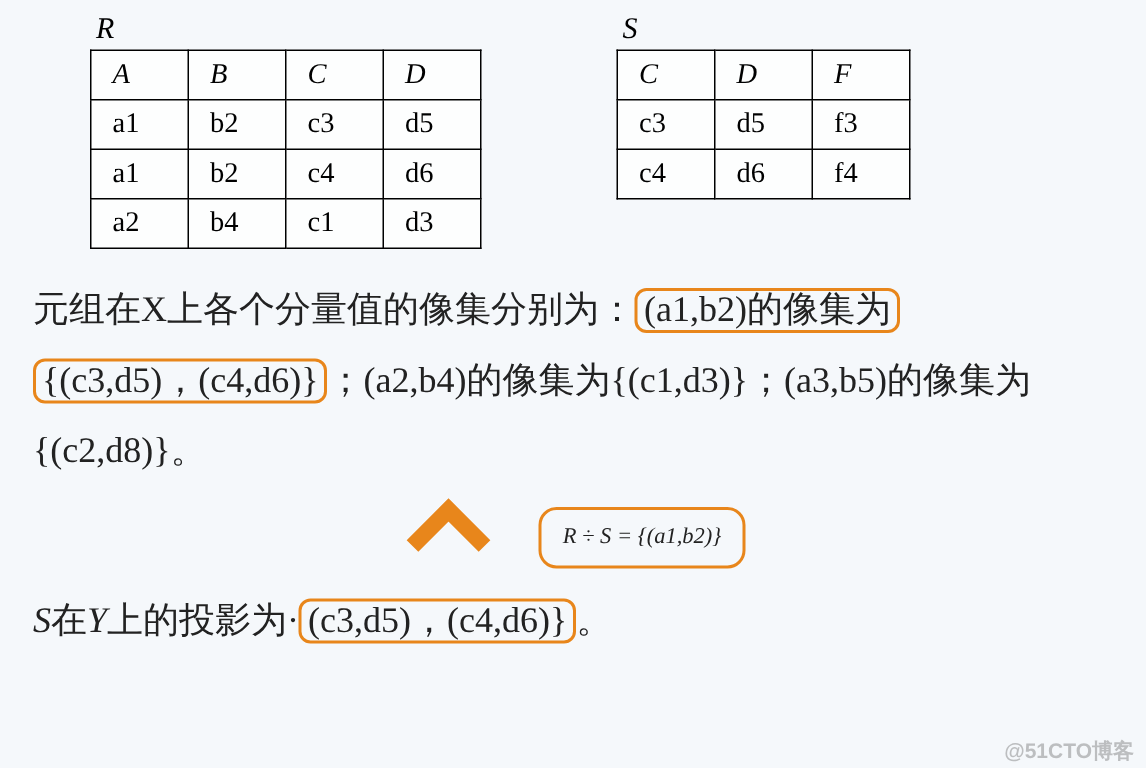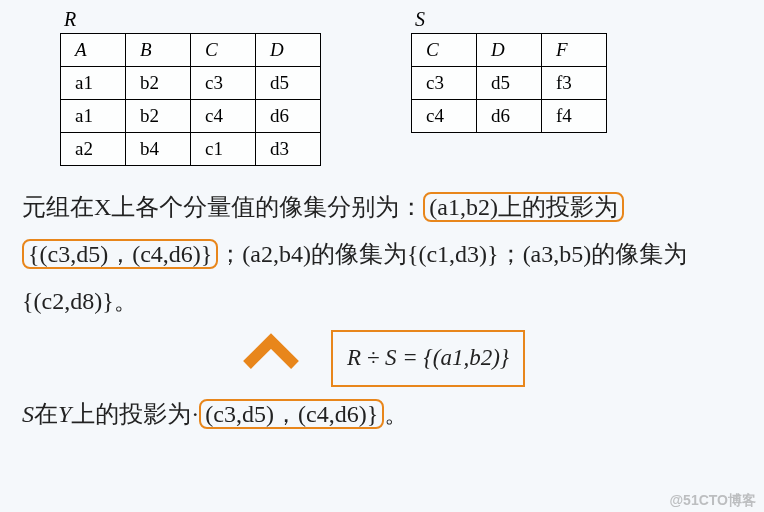--- a/index.html
+++ b/index.html
@@ -62,25 +62,25 @@
     vertical-align: middle;
   }
   .line2-wrap {
     display: flex;
     align-items: center;
     justify-content: center;
     margin-top: 6px;
   }
   .result-box {
     border: 2.5px solid #e8861b;
-    border-radius: 0;
+    border-radius: 12px;
     padding: 4px 14px;
     font-style: italic;
     font-family: "Times New Roman", serif;
-    font-size: 23px;
+    font-size: 15px;
     margin-left: 28px;
   }
   .line3 {
     text-align: left;
     margin-top: 4px;
     font-size: 24px;
   }
   .it { font-style: italic; font-family: "Times New Roman", serif; }
   .watermark {
     position: absolute;
@@ -147,21 +147,21 @@
             <td>d6</td>
             <td>f4</td>
           </tr>
     </tbody>
       </table>
   </div>
 </div>
 
 <div class="text-area">
   <div>
-    <span>元组在X上各个分量值的像集分别为：</span><span class="hbox">(a1,b2)上的投影为</span><br>
+    <span>元组在X上各个分量值的像集分别为：</span><span class="hbox">(a1,b2)的像集为</span><br>
     <span class="hbox">{(c3,d5)，(c4,d6)}</span><span>；(a2,b4)的像集为{(c1,d3)}；(a3,b5)的像集为{(c2,d8)}。</span>
   </div>
 
   <div class="line2-wrap">
     <span class="arrow">
       <svg width="64" height="40" viewBox="0 0 64 40">
         <polyline points="8,34 32,10 56,34" fill="none" stroke="#e8861b" stroke-width="11" stroke-linejoin="miter" stroke-linecap="butt"></polyline>
       </svg>
     </span>
     <span class="result-box">R ÷ S = {(a1,b2)}</span>

